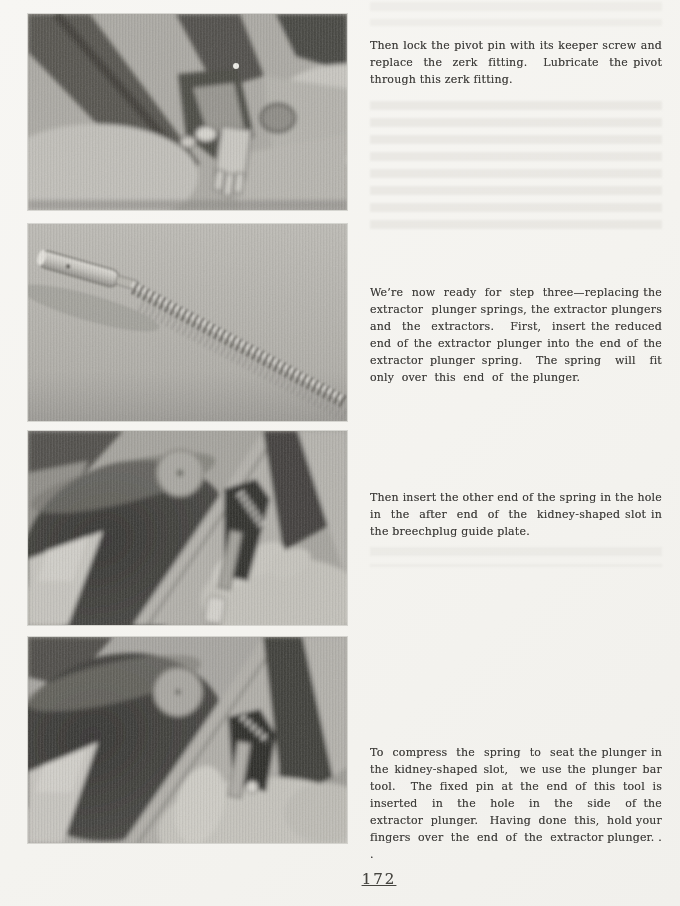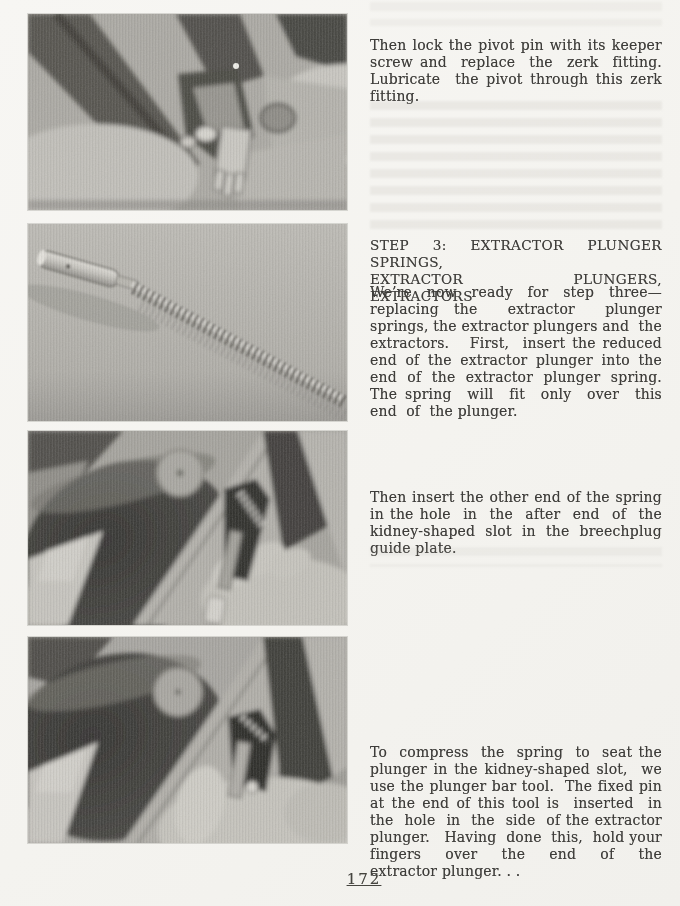--- a/index.html
+++ b/index.html
@@ -17,34 +17,34 @@
   #photo3{top:431px;height:194px;}
   #photo4{top:637px;height:206px;}
   
   .photo::after{
     content:"";position:absolute;inset:0;pointer-events:none;
     background:repeating-linear-gradient(90deg,rgba(255,255,255,.05) 0 1px,rgba(0,0,0,.04) 1px 2px,transparent 2px 3px);
   }
   
   .txtblock{
     position:absolute;left:370px;width:292px;
-    color:#3e3d3a;font-size:14px;line-height:17px;
+    color:#3e3d3a;font-size:11px;line-height:17px;
     text-align:justify;text-align-last:left;
     white-space:pre-wrap;
     text-shadow:0 0 .4px rgba(62,61,58,.55);
     letter-spacing:.2px;
   }
   #caption-pivot{top:37px;}
   #step3-heading{top:237px;font-size:13.6px;letter-spacing:.4px;white-space:normal;}
   #step3-heading .hline{display:block;}
   #step3-body{top:284px;}
   #caption-spring-hole{top:489px;}
   #caption-plunger-bar{top:744px;}
   .pagenum{
-    position:absolute;top:870px;left:341px;width:46px;text-align:center;
+    position:absolute;top:870px;left:356px;width:46px;text-align:center;
     color:#45443f;font-size:15px;letter-spacing:2px;
     font-family:"DejaVu Serif","Liberation Serif",serif;
     text-shadow:0 0 .4px rgba(62,61,58,.5);
     text-decoration:underline;
   }
   
   .ghost{
     position:absolute;left:370px;width:292px;pointer-events:none;
     background:repeating-linear-gradient(180deg,rgba(176,173,165,.38) 0 9px,rgba(0,0,0,0) 9px 17px);
     filter:blur(1.1px);opacity:.42;
@@ -196,24 +196,20 @@
       <rect width="319" height="206" filter="url(#grain)"></rect>
     </svg>
   </div>
 
   <div class="ghost" id="ghost-top"></div>
 
   <div class="txtblock" id="caption-pivot">Then lock the pivot pin with its keeper screw and  replace  the  zerk  fitting.   Lubricate  the pivot through this zerk fitting.</div>
 
   <div class="ghost" id="ghost-mid"></div>
 
-  <div class="txtblock" id="step3-heading">
-    <span class="hline">STEP 3:  EXTRACTOR PLUNGER SPRINGS,</span>
-    <span class="hline">EXTRACTOR PLUNGERS, EXTRACTORS</span>
-  </div>
 
   <div class="txtblock" id="step3-body">We’re  now  ready  for  step  three—replacing the  extractor  plunger springs, the extractor plungers and  the  extractors.   First,  insert the reduced end of the extractor plunger into the end of the extractor plunger spring.  The spring  will  fit  only  over  this  end  of  the plunger.</div>
 
   <div class="txtblock" id="caption-spring-hole">Then insert the other end of the spring in the hole  in  the  after  end  of  the  kidney-shaped slot in the breechplug guide plate.</div>
 
   <div class="ghost" id="ghost-low"></div>
 
   <div class="txtblock" id="caption-plunger-bar">To  compress  the  spring  to  seat the plunger in the kidney-shaped slot,  we use the plunger bar tool.  The fixed pin at the end of this tool is  inserted  in  the  hole  in  the  side  of the extractor  plunger.   Having  done  this,  hold your  fingers  over  the  end  of  the  extractor plunger. . .</div>
 
   <div class="pagenum">172</div>

